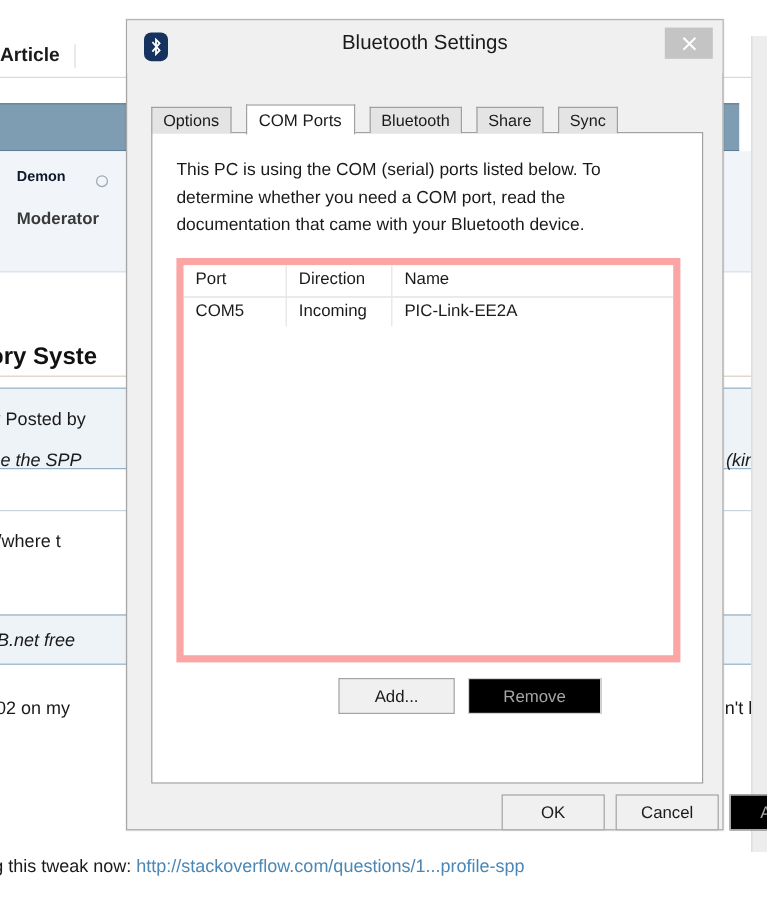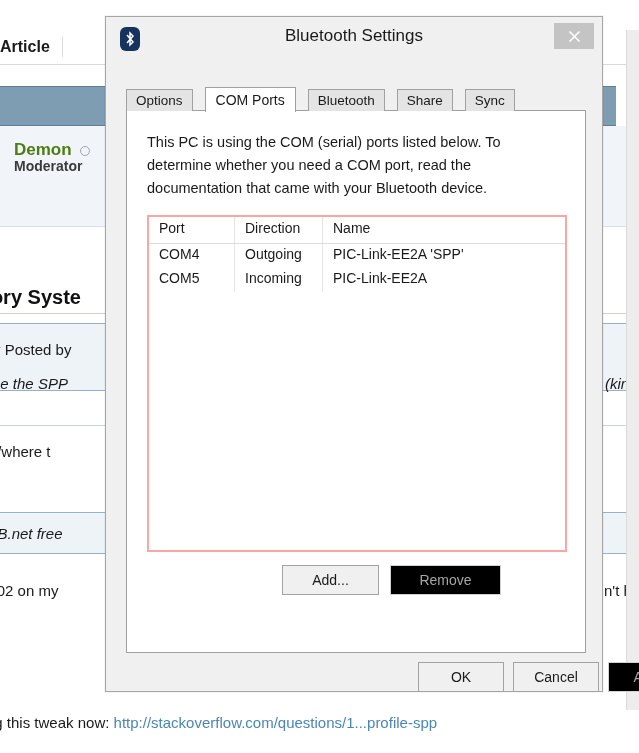--- a/index.html
+++ b/index.html
@@ -45,29 +45,29 @@
   }
 
   .bg-userblock {
     position: absolute; left: 0; top: 126px;
     width: 626px; height: 100px;
     background: #f1f5f9;
     border-bottom: 1px solid #d7e0e8;
   }
   .bg-username {
     position: absolute; left: 14px; top: 14px;
-    font-size: 17px; font-weight: bold; color: #4d7c0f;
+    font-size: 12px; font-weight: bold; color: #0f172a;
   }
   .bg-userdot {
     position: absolute; left: 80px; top: 20px;
     width: 8px; height: 8px; border-radius: 50%;
     border: 1px solid #9aa7b1; background: #f1f5f9;
   }
   .bg-userrole {
-    position: absolute; left: 14px; top: 32px;
+    position: absolute; left: 14px; top: 48px;
     font-size: 14px; font-weight: bold; color: #3a3a3a;
   }
 
   .bg-heading {
     position: absolute; left: -28px; top: 286px;
     font-size: 20px; font-weight: bold; color: #111111;
     white-space: nowrap;
   }
   .bg-rule {
     position: absolute; left: 0; width: 626px; height: 1px;
@@ -179,21 +179,21 @@
 
   .desc {
     position: absolute; left: 20px; top: 20px;
     width: 395px;
     font-size: 14.5px; line-height: 23px; color: #1a1a1a;
   }
 
   .listbox {
     position: absolute; left: 20px; top: 104px;
     width: 420px; height: 337px;
-    border: 2px solid #fca5a5;
+    border: 6px solid #fca5a5;
     background: #ffffff;
     box-sizing: border-box;
     overflow: hidden;
   }
   .lb-header {
     display: flex;
     height: 26px;
     border-bottom: 1px solid #dcdcdc;
     background: #ffffff;
   }
@@ -320,25 +320,20 @@
 
       <div class="desc">This PC is using the COM (serial) ports listed below. To determine whether you need a COM port, read the documentation that came with your Bluetooth device.</div>
 
       <div class="listbox">
         <div class="lb-header">
           <div class="col-port">Port</div>
           <div class="col-dir">Direction</div>
           <div class="col-name">Name</div>
         </div>
         <div class="lb-row">
-          <div class="col-port">COM4</div>
-          <div class="col-dir">Outgoing</div>
-          <div class="col-name">PIC-Link-EE2A 'SPP'</div>
-        </div>
-        <div class="lb-row">
           <div class="col-port">COM5</div>
           <div class="col-dir">Incoming</div>
           <div class="col-name">PIC-Link-EE2A</div>
         </div>
       </div>
 
       <div class="btnrow">
         <button class="btn btn-add">Add...</button>
         <button class="btn btn-remove disabled">Remove</button>
       </div>

